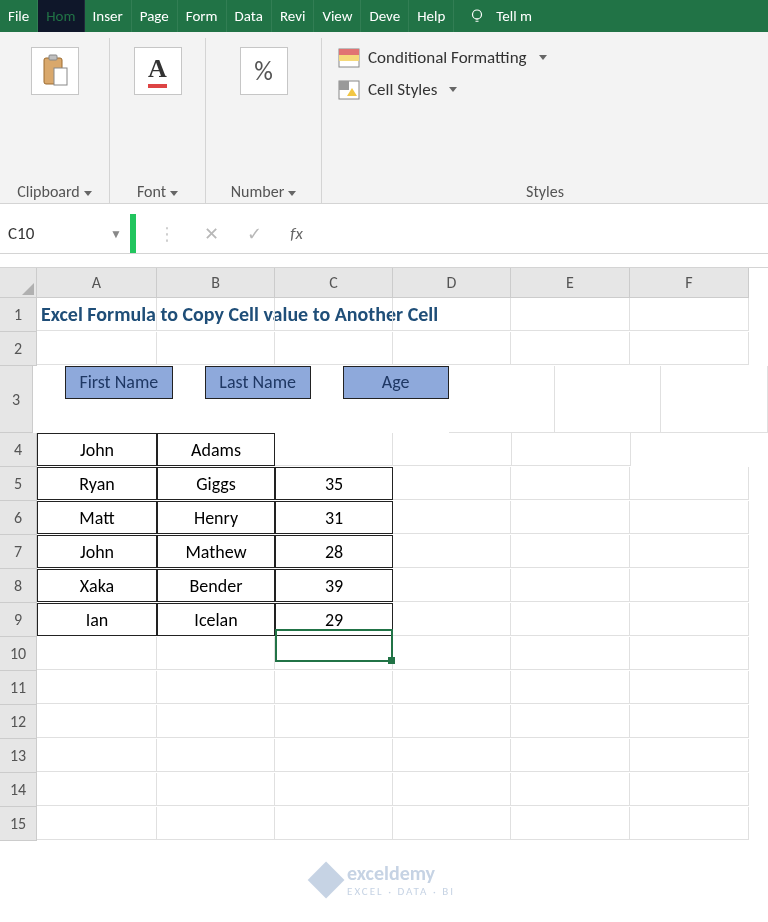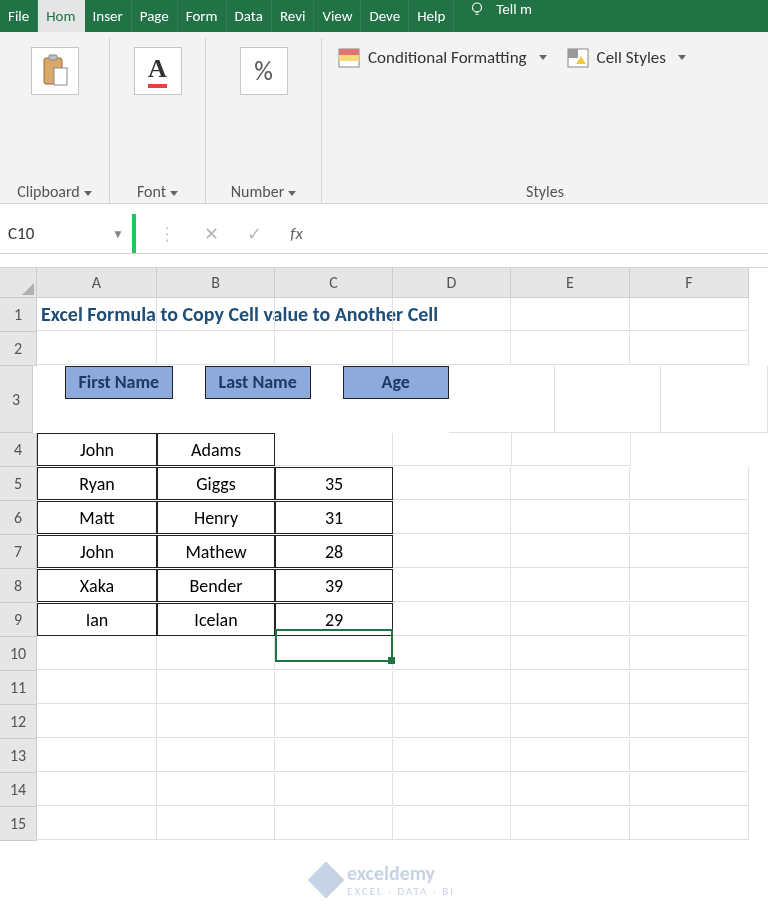--- a/index.html
+++ b/index.html
@@ -22,25 +22,26 @@
 }
 .tab {
   padding: 7px 8px 0 8px;
   height: 100%;
   cursor: pointer;
   border-right: 1px solid rgba(255,255,255,0.08);
   white-space: nowrap;
   overflow: hidden;
 }
 .tab.active {
-  background: #e5e5e5;
+  background: #0f172a;
   color: #217346;
 }
 .tell-me {
   display: flex;
+  align-items: center;
   padding-left: 14px;
   color: #fff;
   gap: 10px;
 }
 .bulb {
   width: 18px; height: 18px;
 }
 
 
 .ribbon {
@@ -90,22 +91,22 @@
   display: inline-block;
   width: 0; height: 0;
   border-left: 4px solid transparent;
   border-right: 4px solid transparent;
   border-top: 5px solid #666;
   margin-left: 4px;
   vertical-align: middle;
 }
 .styles-col {
   display: flex;
-  flex-direction: row;
-  gap: 20px;
+  flex-direction: column;
+  gap: 11px;
   padding: 2px 4px 0 6px;
 }
 .styles-item {
   display: flex;
   align-items: center;
   gap: 8px;
   font-size: 17px;
   color: #333;
   cursor: pointer;
 }
@@ -116,21 +117,21 @@
 
 .formula-row {
   display: flex;
   align-items: center;
   height: 40px;
   border-bottom: 1px solid #d4d4d4;
 }
 .name-box {
   width: 136px;
   height: 100%;
-  border-right: 4px solid #22c55e;
+  border-right: 6px solid #22c55e;
   display: flex;
   align-items: center;
   padding: 0 8px;
   font-size: 17px;
   color: #333;
   justify-content: space-between;
 }
 .nb-caret {
   color: #888;
   font-size: 12px;
@@ -218,21 +219,21 @@
 .wF { width: 119px; }
 
 .title-text {
   font-weight: bold;
   color: #1f4e78;
   font-size: 20px;
 }
 .th-cell {
   background: #8ea9db;
   color: #1f3864;
-  font-weight: bold;
+  font-weight: normal;
   text-align: center;
   border: 1px solid #222;
   display: flex;
   align-items: center;
   justify-content: center;
   line-height: 1.15;
   margin-left: 32px;
 }
 .td-cell {
   border: 1px solid #222;

